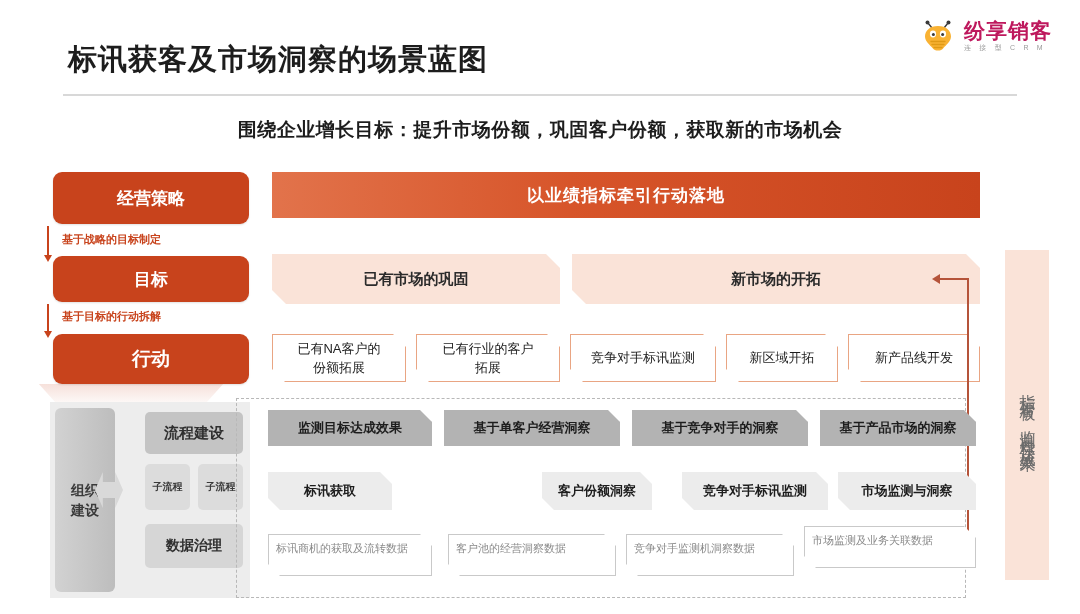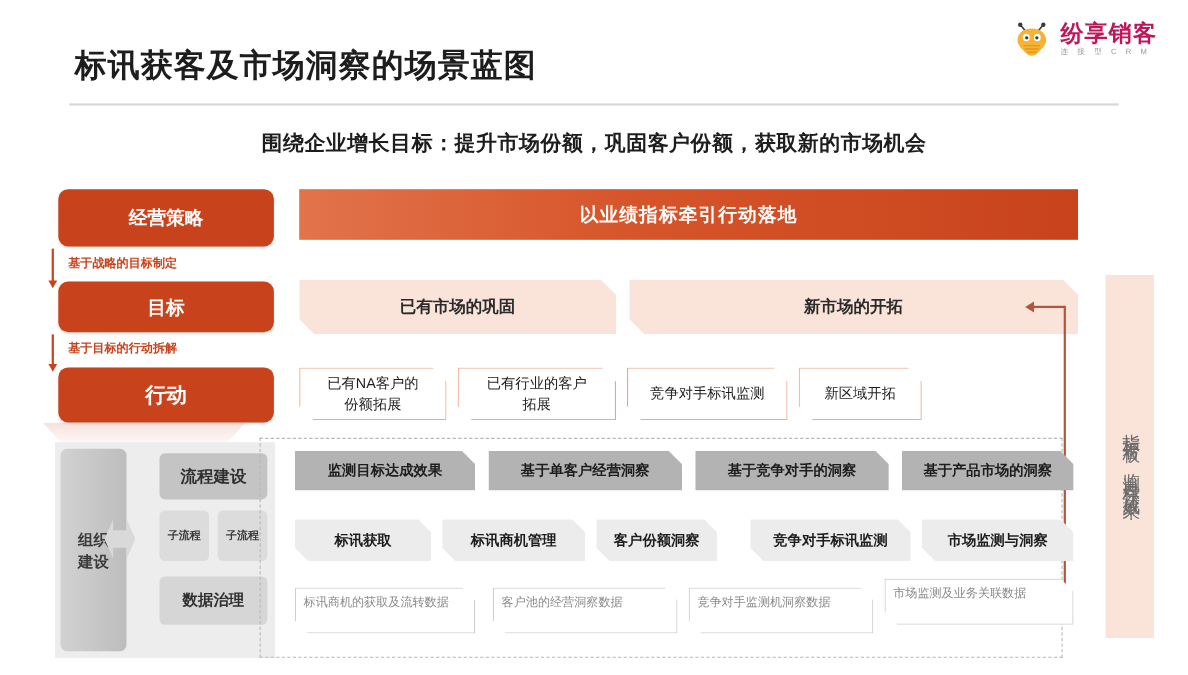--- a/index.html
+++ b/index.html
@@ -223,20 +223,21 @@
 
   <div class="cell peach-box" style="left:252px; top:254px; width:288px; height:50px;">已有市场的巩固</div>
   <div class="cell peach-box" style="left:552px; top:254px; width:408px; height:50px;">新市场的开拓</div>
 
   <div class="cell act-box" style="left:252px; top:334px; width:134px; height:48px; white-space:pre-line;">已有NA客户的
 份额拓展</div>
   <div class="cell act-box" style="left:396px; top:334px; width:144px; height:48px; white-space:pre-line;">已有行业的客户
 拓展</div>
   <div class="cell act-box" style="left:550px; top:334px; width:146px; height:48px;">竞争对手标讯监测</div>
   <div class="cell act-box" style="left:706px; top:334px; width:112px; height:48px;">新区域开拓</div>
+  <div class="cell act-box" style="left:828px; top:334px; width:132px; height:48px;">新产品线开发</div>
 
   <div class="cell" id="kanban" style="left:985px; top:250px; width:44px; height:330px;">指标看板：监测目标达成效果</div>
 
   <div class="conn-line" style="left:967px; top:278px; width:1.6px; height:282px;"></div>
   <div class="conn-line" style="left:940px; top:278px; width:28px; height:1.6px;"></div>
   <div class="conn-arrow" style="left:932px; top:274px;"></div>
   <div class="conn-line" style="left:930px; top:559px; width:38px; height:1.6px;"></div>
 
   <div id="org-panel" class="cell" style="left:30px; top:402px; width:200px; height:196px;"></div>
 
@@ -251,21 +252,20 @@
   <div class="cell proc-mid" style="left:125px; top:524px; width:98px; height:44px;">数据治理</div>
 
   <div id="dashed-box" style="left:236px; top:398px; width:730px; height:200px;"></div>
 
   <div class="cell cap-dark" style="left:248px; top:410px; width:164px; height:36px;">监测目标达成效果</div>
   <div class="cell cap-dark" style="left:424px; top:410px; width:176px; height:36px;">基于单客户经营洞察</div>
   <div class="cell cap-dark" style="left:612px; top:410px; width:176px; height:36px;">基于竞争对手的洞察</div>
   <div class="cell cap-dark" style="left:800px; top:410px; width:156px; height:36px;">基于产品市场的洞察</div>
 
   <div class="cell cap-light" style="left:248px; top:472px; width:124px; height:38px;">标讯获取</div>
-  <div class="cell cap-light" style="left:382px; top:472px; width:130px; height:38px;">标讯商机管理</div>
   <div class="cell cap-light" style="left:522px; top:472px; width:110px; height:38px;">客户份额洞察</div>
   <div class="cell cap-light" style="left:662px; top:472px; width:146px; height:38px;">竞争对手标讯监测</div>
   <div class="cell cap-light" style="left:818px; top:472px; width:138px; height:38px;">市场监测与洞察</div>
 
   <div class="cell cap-data" style="left:248px; top:534px; width:164px; height:42px;">标讯商机的获取及流转数据</div>
   <div class="cell cap-data" style="left:428px; top:534px; width:168px; height:42px;">客户池的经营洞察数据</div>
   <div class="cell cap-data" style="left:606px; top:534px; width:168px; height:42px;">竞争对手监测机洞察数据</div>
   <div class="cell cap-data" style="left:784px; top:526px; width:172px; height:42px;">市场监测及业务关联数据</div>
 
 </div>

